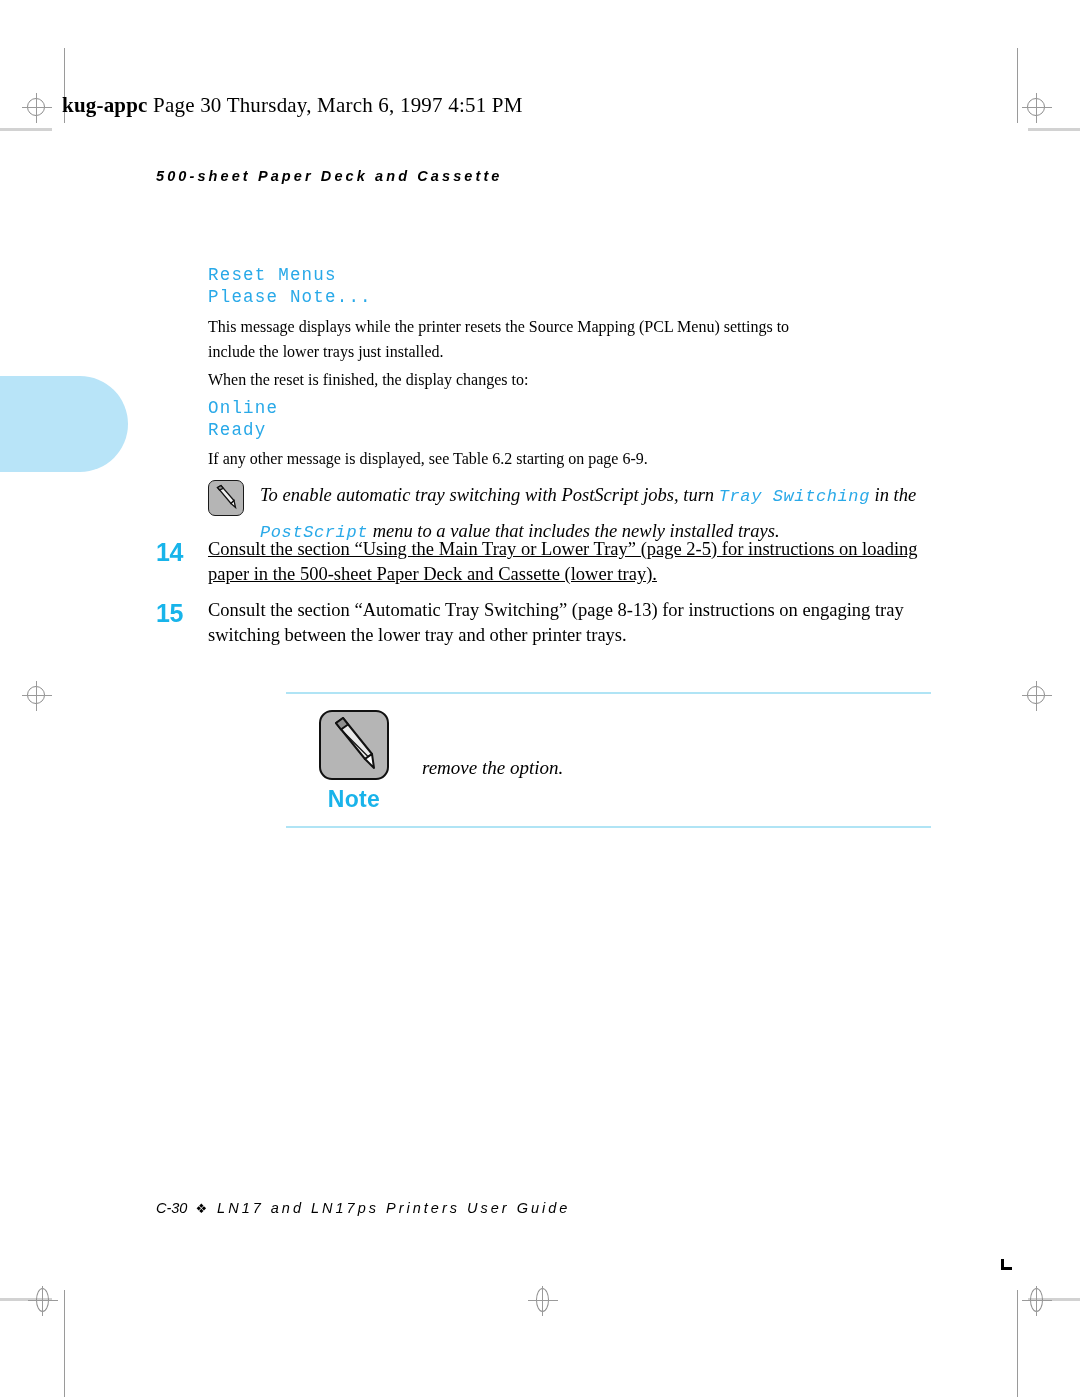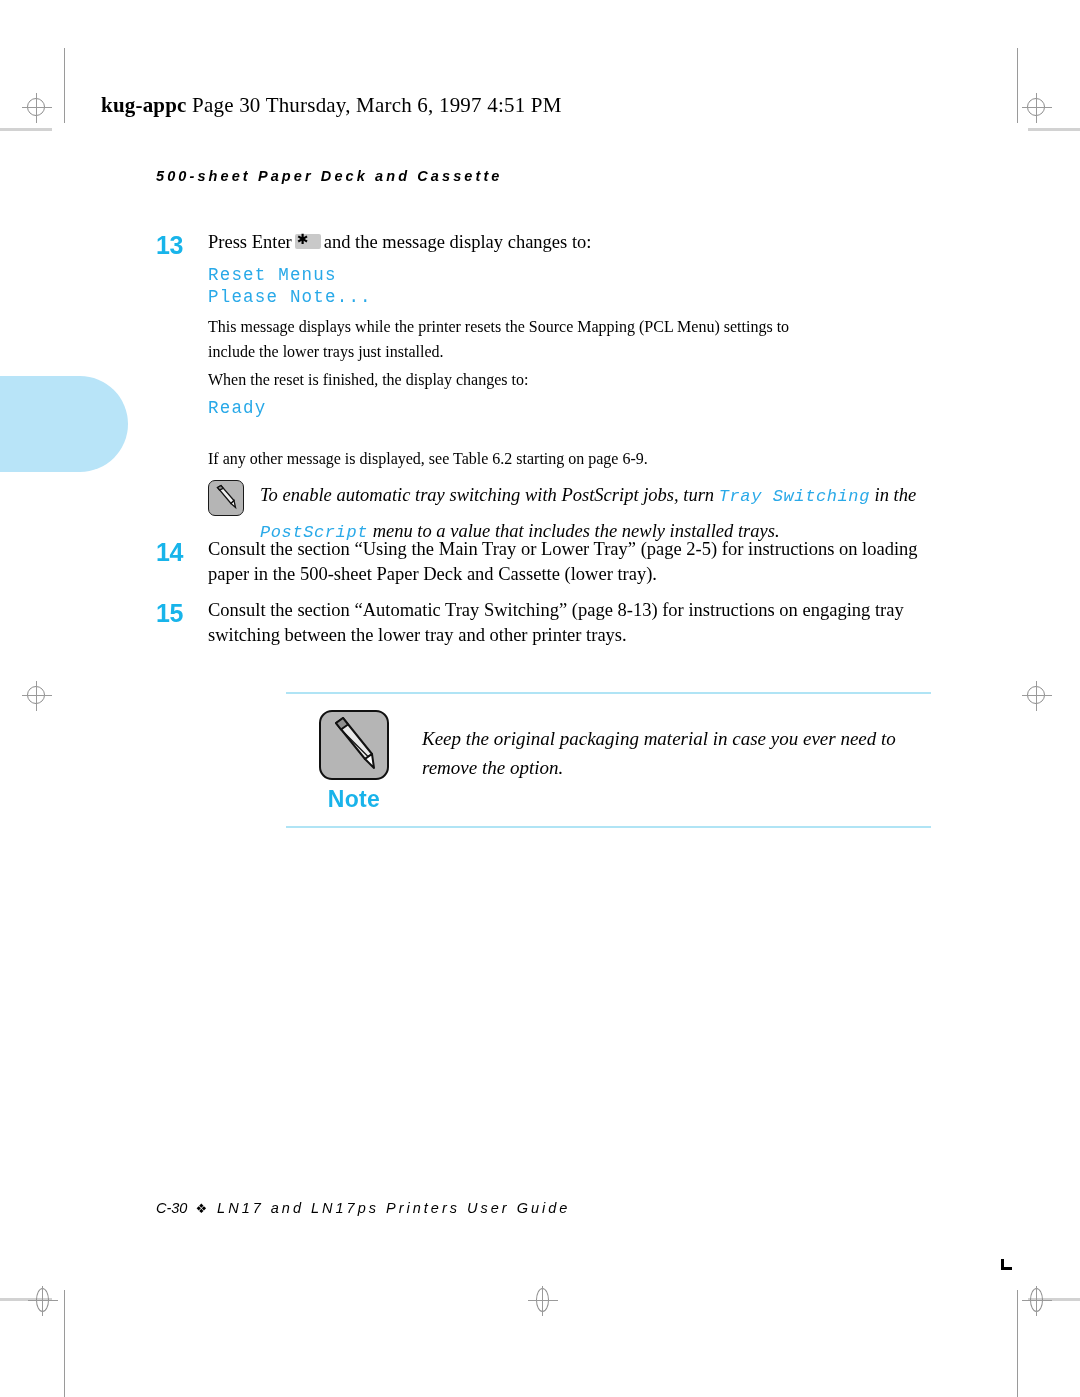--- a/index.html
+++ b/index.html
@@ -82,21 +82,21 @@
   
   .slug {
     position: absolute;
     left: 62px;
     top: 93px;
     font-family: "Liberation Serif", serif;
     font-size: 21px;
     letter-spacing: 0.2px;
     white-space: nowrap;
   }
-  .slug .b { font-weight: bold; margin-left: 39px; }
+  .slug .b { font-weight: bold; }
 
   
   .thumb-tab {
     position: absolute;
     left: -40px;
     top: 376px;
     width: 168px;
     height: 96px;
     background: #b8e4f8;
     border-radius: 0 56px 56px 0;
@@ -342,42 +342,37 @@
   <span class="b">kug-appc</span>
   <span>Page 30  Thursday, March 6, 1997  4:51 PM</span>
 </div>
 
 <div class="thumb-tab"></div>
 
 <div class="page">
 
   <div class="running-head">500-sheet Paper Deck and Cassette</div>
 
-  <div class="step" style="top:230px;">
-    <div class="step-num">13</div>
-    <div class="step-body">
-      <span>Press Enter</span><span class="keycap"></span><span>and the message display changes to:</span>
-    </div>
-  </div>
 
   <div class="blk disp" style="top:264px;">
     <div>Reset Menus</div>
     <div>Please Note...</div>
   </div>
 
   <div class="blk" style="top:314px;">
     <p class="tx">This message displays while the printer resets the Source Mapping (PCL Menu) settings to</p>
     <p class="tx">include the lower trays just installed.</p>
   </div>
 
   <div class="blk" style="top:367px;">
     <p class="tx">When the reset is finished, the display changes to:</p>
   </div>
 
   <div class="blk disp" style="top:397px;">
+    <div>Online</div>
     <div>Ready</div>
   </div>
 
   <div class="blk" style="top:446px;">
     <p class="tx">If any other message is displayed, see Table 6.2 starting on page 6-9.</p>
   </div>
 
   <div class="inline-note" style="top:478px;">
     <div class="note-icon-sm">
       <svg width="30" height="30" viewBox="0 0 30 30" style="position:absolute;left:1px;top:1px;">
@@ -387,21 +382,21 @@
           <polygon points="21,21.5 24,18.5 25.5,25.5" fill="#fff"></polygon>
         </g>
       </svg>
     </div>
     <div class="inline-note-text">
       <span>To enable automatic tray switching with PostScript jobs, turn </span><span class="mono">Tray Switching</span><span> in the</span><br>
       <span class="mono">PostScript</span><span> menu to a value that includes the newly installed trays.</span>
     </div>
   </div>
 
-  <div class="step" style="top:537px;">
+  <div class="step" style="top:537px;text-decoration:underline;">
     <div class="step-num">14</div>
     <div class="step-body">Consult the section “Using the Main Tray or Lower Tray” (page 2-5) for instructions on loading paper in the 500-sheet Paper Deck and Cassette (lower tray).</div>
   </div>
 
   <div class="step" style="top:598px;">
     <div class="step-num">15</div>
     <div class="step-body">Consult the section “Automatic Tray Switching” (page 8-13) for instructions on engaging tray switching between the lower tray and other printer trays.</div>
   </div>
 
   <div class="callout">
@@ -414,21 +409,21 @@
               <polygon points="14,10 21,5 50,41 43,46"></polygon>
               <polygon points="14,10 21,5 26,11.5 19,16.5" fill="#8f8f8f"></polygon>
               <polygon points="43,46 50,41 52,55" fill="#fff"></polygon>
               <line x1="19" y1="16.5" x2="46" y2="43.5" stroke-width="1.2"></line>
             </g>
           </svg>
         </div>
         <div class="note-label">Note</div>
       </div>
       <div class="callout-text">
-        <span>Keep the original packaging material in case you ever need to</span><br>
+        <br>
         <span>remove the option.</span>
       </div>
     </div>
     <div class="rule"></div>
   </div>
 
   <div class="footer">
     <span class="pg">C-30</span><span class="dia">❖</span><span class="ttl">LN17 and LN17ps Printers User Guide</span>
   </div>
 

